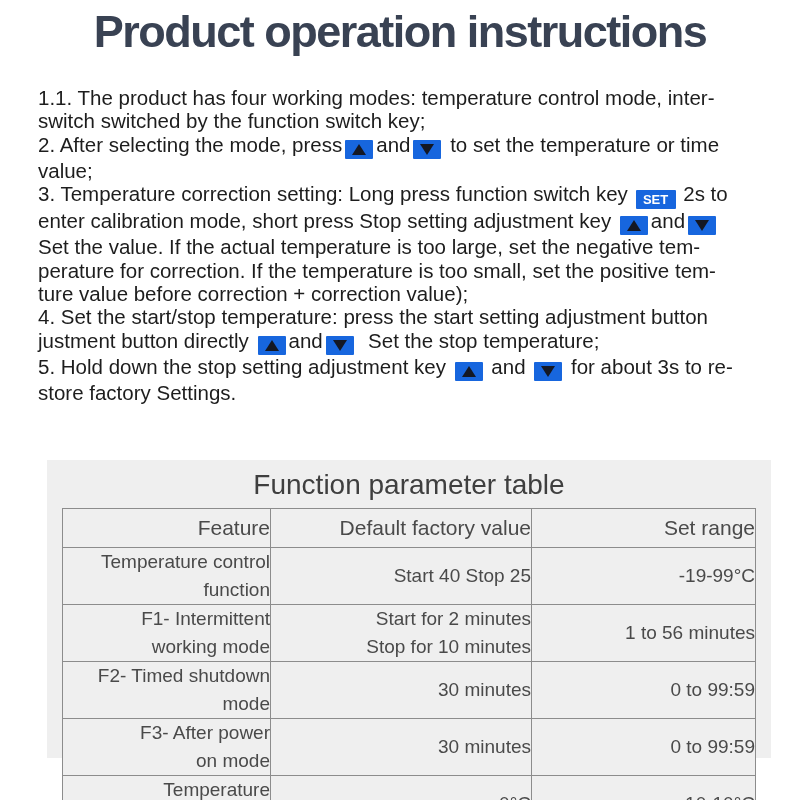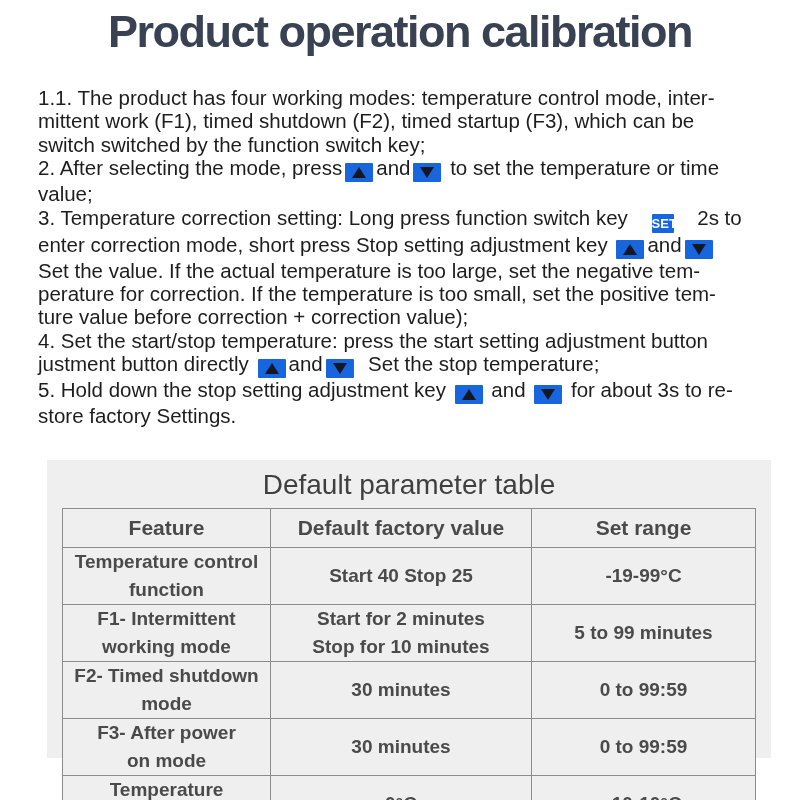--- a/index.html
+++ b/index.html
@@ -8,60 +8,59 @@
   .title{position:absolute;top:6px;left:0;width:800px;margin:0;text-align:center;
          font-size:45px;line-height:52px;font-weight:700;color:#394253;letter-spacing:-1.5px;}
   .instructions{position:absolute;left:38px;top:86px;width:740px;
                 font-size:20.5px;line-height:23.4px;color:#1d1d1d;}
   .line{white-space:pre;}
   .kbtn{display:inline-flex;align-items:center;justify-content:center;
         width:28px;height:19px;background:#1766de;vertical-align:-3px;margin:0 3px;border-radius:1px;}
   .tri{width:0;height:0;display:block;}
   .tri-up{border-left:7px solid transparent;border-right:7px solid transparent;border-bottom:11px solid #141824;}
   .tri-down{border-left:7px solid transparent;border-right:7px solid transparent;border-top:11px solid #141824;}
-  .kset{display:inline-block;width:22px;height:19px;background:#1766de;color:#ffffff;
+  .kset{display:inline-block;width:40px;height:19px;background:#1766de;color:#ffffff;
         font-size:13px;font-weight:700;line-height:19px;text-align:center;
-        vertical-align:-3px;margin:0 18px;border-radius:1px;}
+        vertical-align:-3px;margin:0 2px;border-radius:1px;}
   .panel{position:absolute;left:47px;top:460px;width:724px;height:298px;background:#efefef;}
   .panel-title{margin:0;padding-top:9px;text-align:center;font-size:28px;line-height:31px;
                font-weight:400;color:#3f3f3f;}
   table.ptable{position:absolute;left:15px;top:48px;width:693px;border-collapse:collapse;
                table-layout:fixed;color:#4a4a4a;background:#efefef;}
-  .ptable th,.ptable td{border:1px solid #8c8c8c;text-align:center;vertical-align:middle;
-               font-weight:700;padding:0;}
+  .ptable th,.ptable td{border:1px solid #8c8c8c;text-align:right;vertical-align:middle;
+               font-weight:400;padding:0;}
   .ptable thead tr{height:39px;}
   .ptable th{font-size:21px;}
   .ptable tbody tr{height:40px;}
   .ptable td{font-size:19px;line-height:28px;white-space:pre-line;}
 </style>
 </head>
 <body>
 
 <div class="page">
-  <h1 class="title">Product operation calibration</h1>
+  <h1 class="title">Product operation instructions</h1>
 
   <div class="instructions" id="instructions">
       <div class="line"><span>1.1. The product has four working modes: temperature control mode, inter-</span></div>
-      <div class="line"><span>mittent work (F1), timed shutdown (F2), timed startup (F3), which can be</span></div>
       <div class="line"><span>switch switched by the function switch key;</span></div>
       <div class="line"><span>2. After selecting the mode, press</span><span class="kbtn" style="background: rgb(23, 102, 222);"><i class="tri tri-up"></i></span><span>and</span><span class="kbtn" style="background: rgb(23, 102, 222);"><i class="tri tri-down"></i></span><span> to set the temperature or time</span></div>
       <div class="line"><span>value;</span></div>
       <div class="line"><span>3. Temperature correction setting: Long press function switch key </span><span class="kset" style="background: rgb(23, 102, 222);">SET</span><span> 2s to</span></div>
-      <div class="line"><span>enter correction mode, short press Stop setting adjustment key </span><span class="kbtn" style="background: rgb(23, 102, 222);"><i class="tri tri-up"></i></span><span>and</span><span class="kbtn" style="background: rgb(23, 102, 222);"><i class="tri tri-down"></i></span></div>
+      <div class="line"><span>enter calibration mode, short press Stop setting adjustment key </span><span class="kbtn" style="background: rgb(23, 102, 222);"><i class="tri tri-up"></i></span><span>and</span><span class="kbtn" style="background: rgb(23, 102, 222);"><i class="tri tri-down"></i></span></div>
       <div class="line"><span>Set the value. If the actual temperature is too large, set the negative tem-</span></div>
       <div class="line"><span>perature for correction. If the temperature is too small, set the positive tem-</span></div>
       <div class="line"><span>ture value before correction + correction value);</span></div>
       <div class="line"><span>4. Set the start/stop temperature: press the start setting adjustment button</span></div>
       <div class="line"><span>justment button directly </span><span class="kbtn" style="background: rgb(23, 102, 222);"><i class="tri tri-up"></i></span><span>and</span><span class="kbtn" style="background: rgb(23, 102, 222);"><i class="tri tri-down"></i></span><span>  Set the stop temperature;</span></div>
       <div class="line"><span>5. Hold down the stop setting adjustment key </span><span class="kbtn" style="background: rgb(23, 102, 222);"><i class="tri tri-up"></i></span><span> and </span><span class="kbtn" style="background: rgb(23, 102, 222);"><i class="tri tri-down"></i></span><span> for about 3s to re-</span></div>
       <div class="line"><span>store factory Settings.</span></div>
     </div>
 
   <div class="panel">
-    <div class="panel-title">Default parameter table</div>
+    <div class="panel-title">Function parameter table</div>
     <table class="ptable">
       <colgroup>
         <col style="width:208px">
         <col style="width:261px">
         <col style="width:224px">
       </colgroup>
       <thead id="ptable-head">
           <tr>
             <th>Feature</th>
             <th>Default factory value</th>
@@ -73,21 +72,21 @@
             <td>Temperature control
 function</td>
             <td>Start 40 Stop 25</td>
             <td>-19-99°C</td>
           </tr>
           <tr>
             <td>F1- Intermittent
 working mode</td>
             <td>Start for 2 minutes
 Stop for 10 minutes</td>
-            <td>5 to 99 minutes</td>
+            <td>1 to 56 minutes</td>
           </tr>
           <tr>
             <td>F2- Timed shutdown
 mode</td>
             <td>30 minutes</td>
             <td>0 to 99:59</td>
           </tr>
           <tr>
             <td>F3- After power
 on mode</td>

